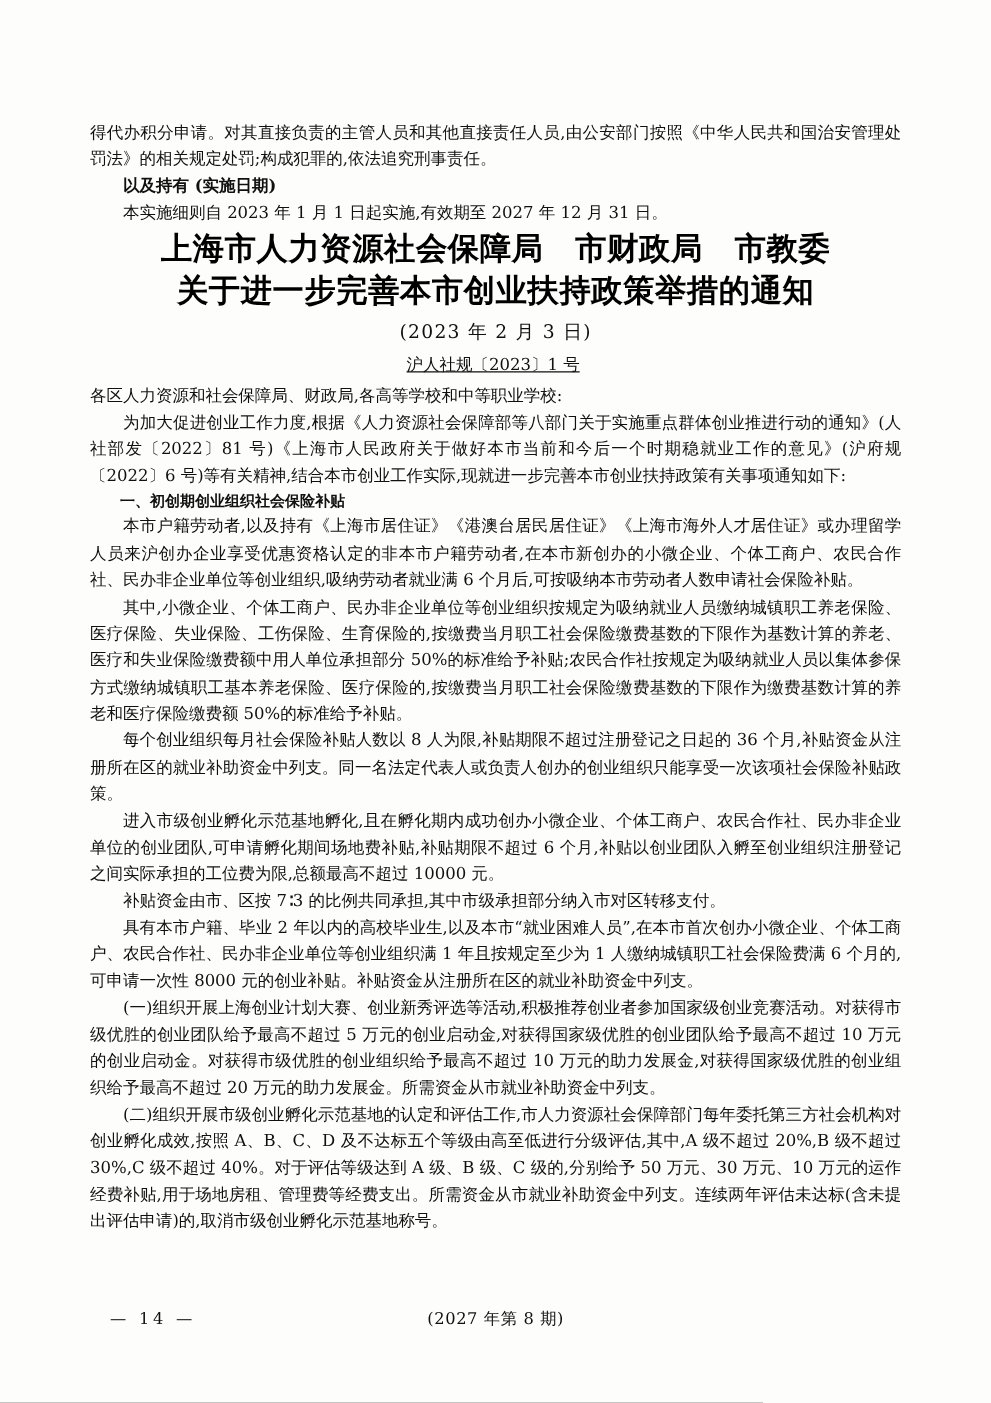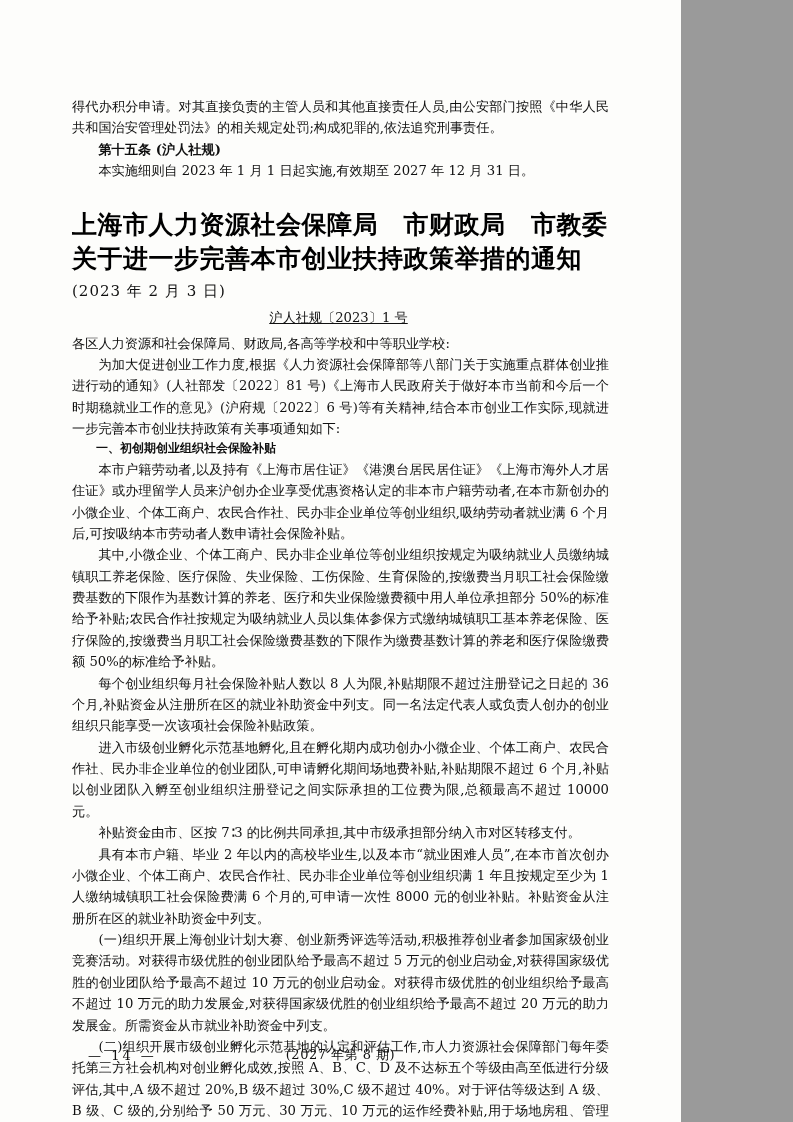--- a/index.html
+++ b/index.html
@@ -1,21 +1,21 @@
 <!DOCTYPE html>
 <html><head>
 <meta charset="utf-8">
 <style>
   html, body {
     margin: 0;
     padding: 0;
     background: #9a9a9a;
   }
   .page {
-    width: 681px;
+    width: 793px;
     height: 1122px;
     background: #fdfdfb;
     position: relative;
     box-sizing: border-box;
     padding: 96px 72px 40px 72px;
     font-family: "DejaVu Serif", "Liberation Serif", serif;
     color: #101010;
     overflow: hidden;
   }
   .body-text {
@@ -24,22 +24,22 @@
     text-align: justify;
     text-justify: inter-ideograph;
   }
   .indent2 {
     text-indent: 2em;
   }
   .para {
     margin: 0;
   }
   .title-block {
-    margin-top: 26px;
     margin-bottom: 4px;
+    text-align: center;
   }
   .doc-title {
     font-family: "DejaVu Sans", "Liberation Sans", sans-serif;
     font-weight: bold;
     font-size: 25px;
     line-height: 1.36;
     letter-spacing: 0.5px;
     color: #000;
   }
   .doc-date {
@@ -93,21 +93,21 @@
     letter-spacing: 0.5px;
   }
 </style>
 </head>
 <body>
 
 <div class="page">
 
   <div class="top-block body-text">
     <p class="para">得代办积分申请。对其直接负责的主管人员和其他直接责任人员,由公安部门按照《中华人民共和国治安管理处罚法》的相关规定处罚;构成犯罪的,依法追究刑事责任。</p>
-    <p class="para article-head">第十五条 (沪人社规)</p>
+    <p class="para article-head">以及持有 (实施日期)</p>
     <p class="para indent2">本实施细则自 2023 年 1 月 1 日起实施,有效期至 2027 年 12 月 31 日。</p>
   </div>
 
   <div class="title-block">
     <div class="doc-title">上海市人力资源社会保障局　市财政局　市教委</div>
     <div class="doc-title">关于进一步完善本市创业扶持政策举措的通知</div>
     <div class="doc-date">(2023 年 2 月 3 日)</div>
   </div>
 
   <div class="doc-number">沪人社规〔2023〕1 号</div>

